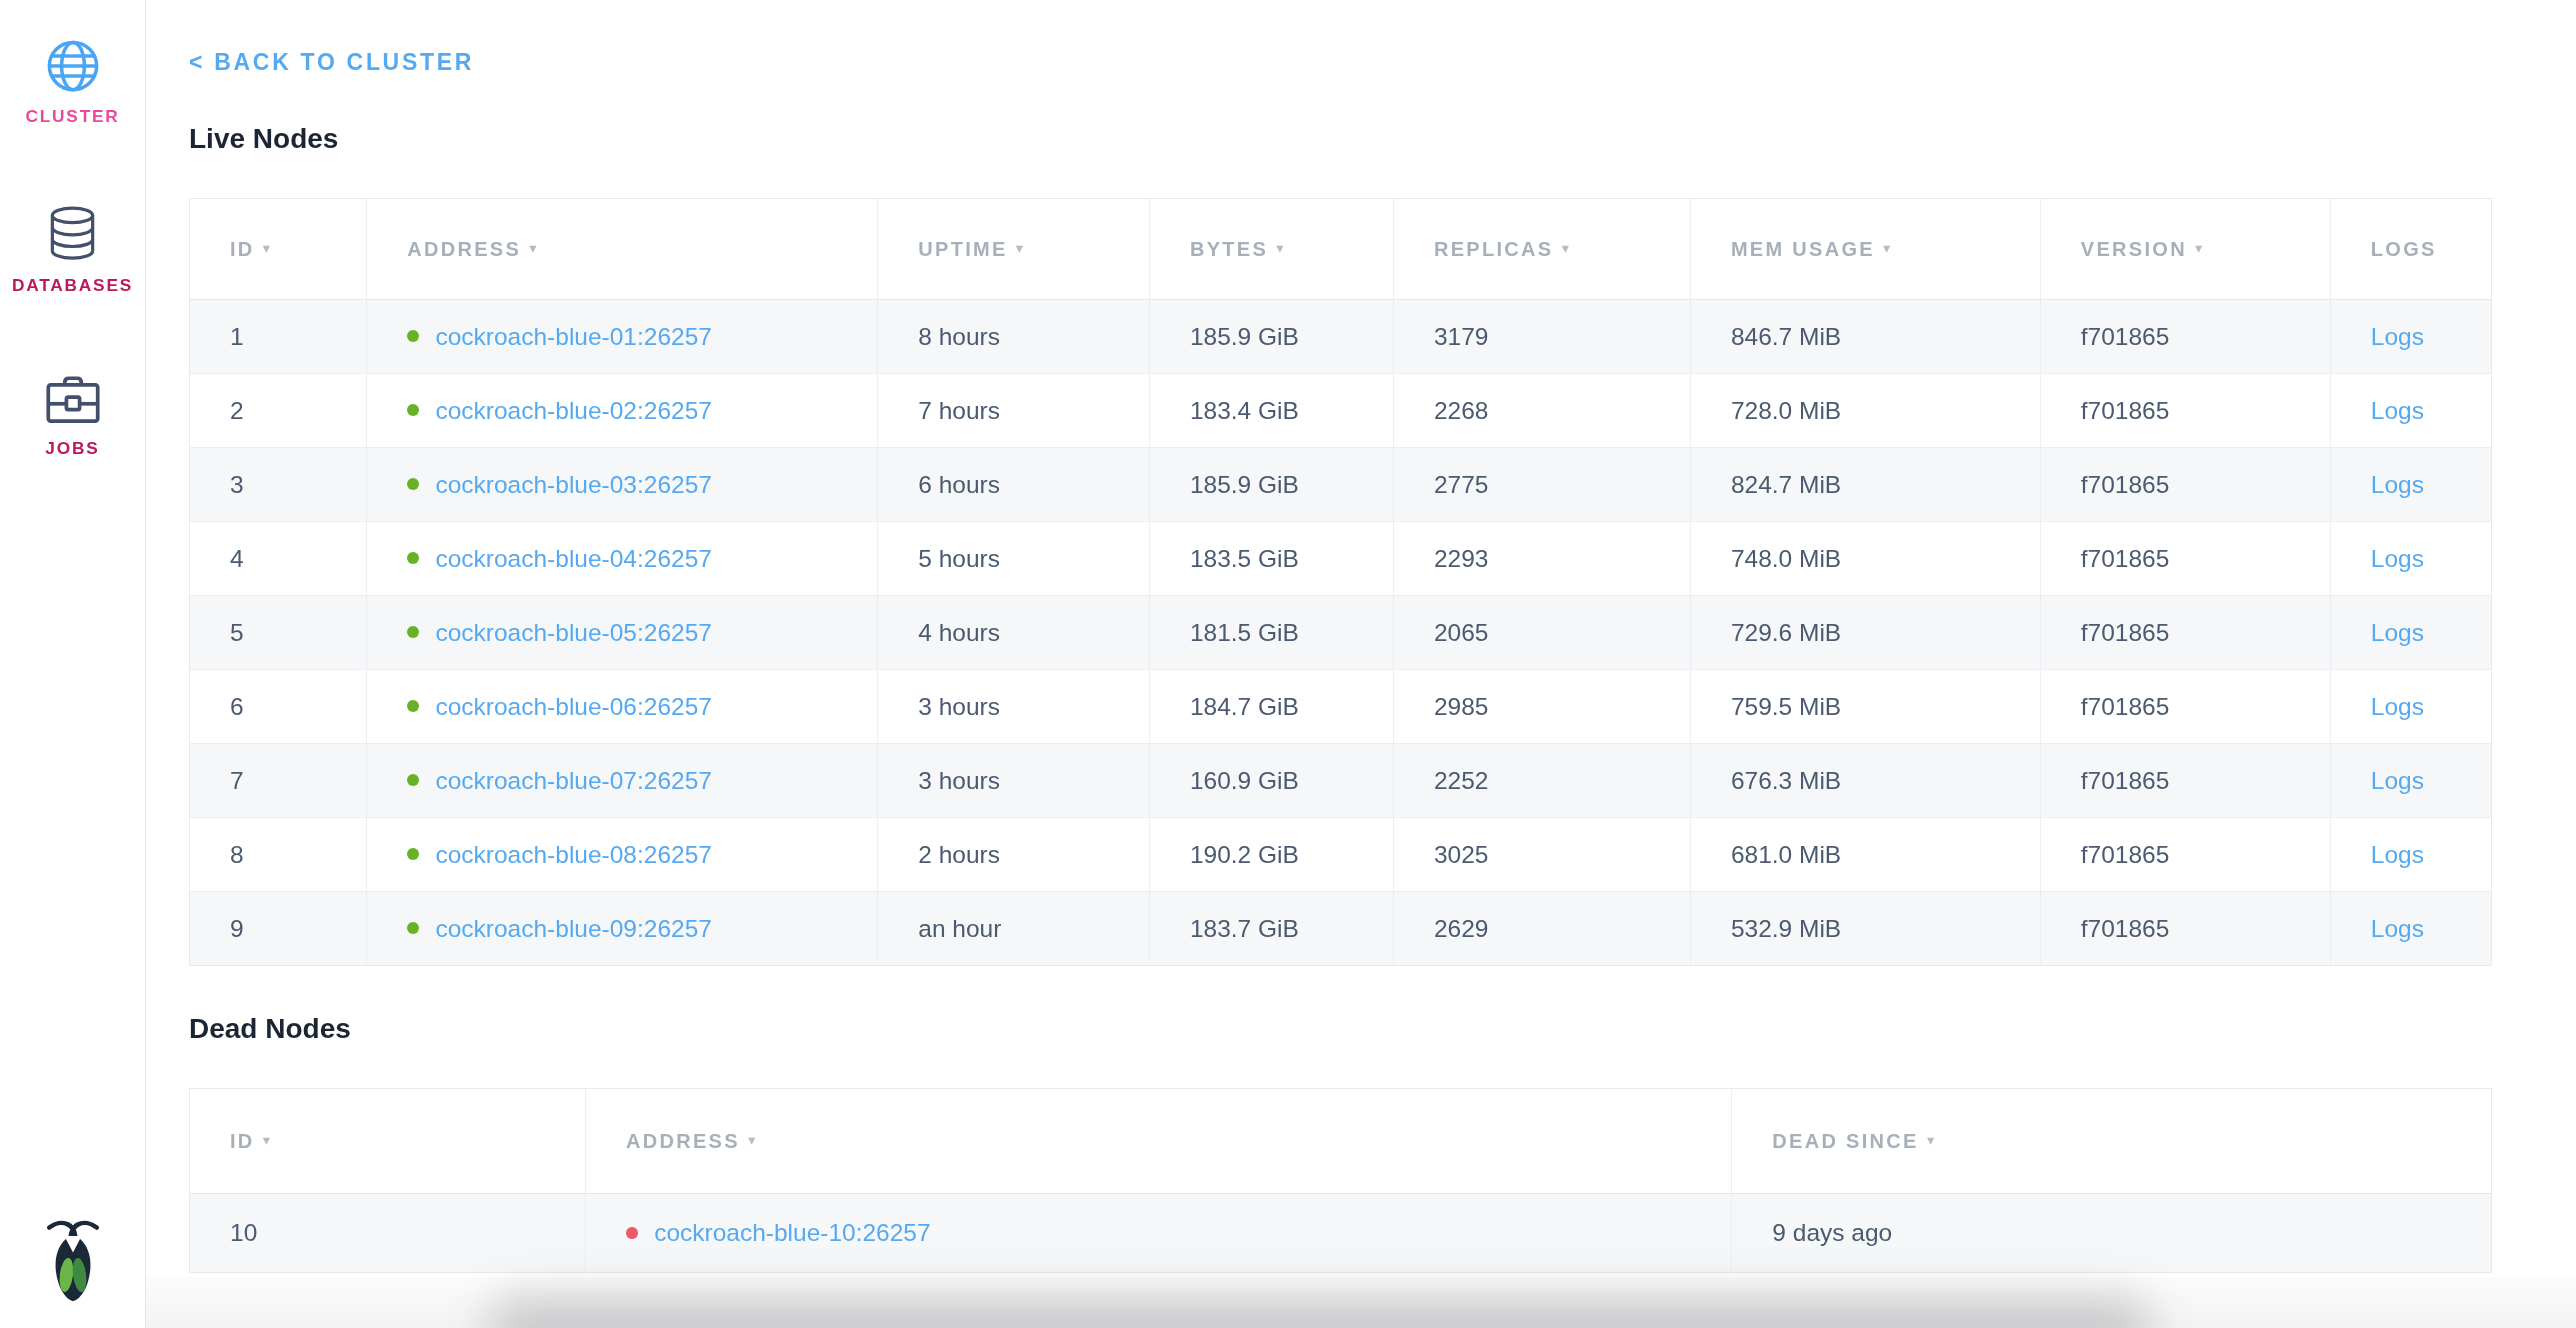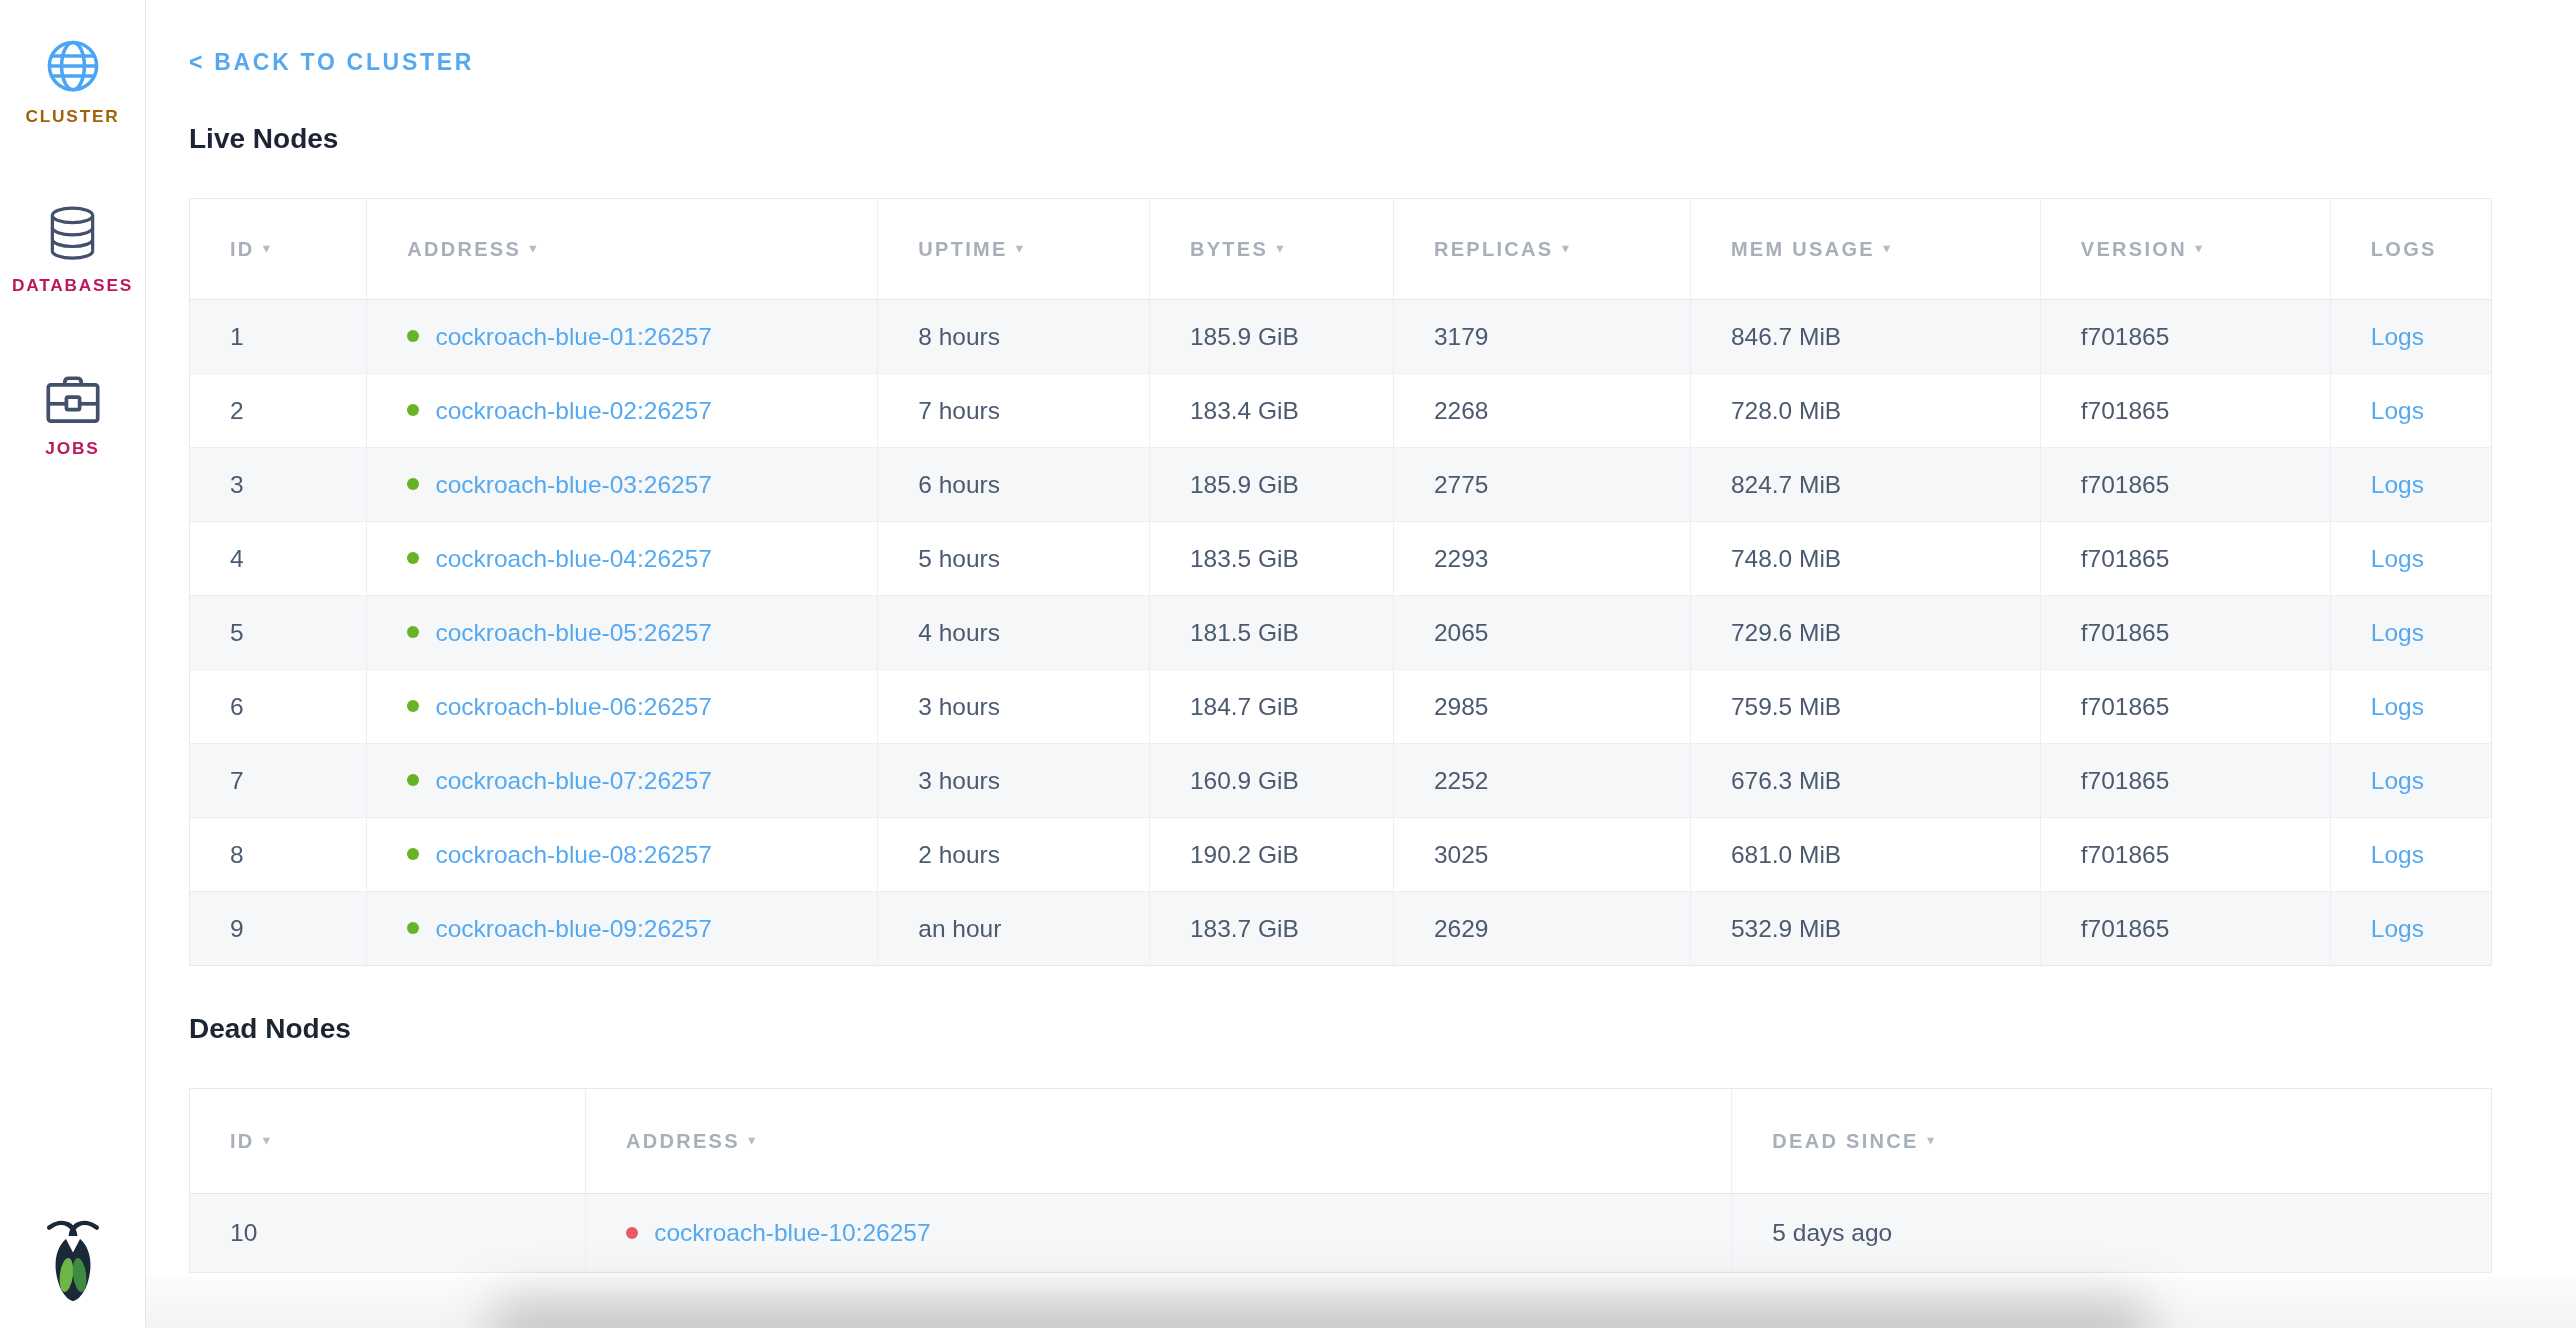--- a/index.html
+++ b/index.html
@@ -13,21 +13,21 @@
     position:fixed;left:0;top:0;width:145px;height:1329px;background:#fff;
     border-right:0.9px solid #e3e6e9;z-index:5;
   }
   .nav-item{display:flex;flex-direction:column;align-items:center;cursor:pointer;}
   .nav-item.first{margin-top:38px;}
   .nav-item{margin-top:78px;}
   .nav-label{
     margin-top:11.8px;font-size:17.3px;font-weight:700;letter-spacing:1.8px;
     color:#be185d;
   }
-  .nav-item.active .nav-label{color:#a16207;}
+  .nav-item.active .nav-label{color:#ec4899;}
   .logo{position:absolute;bottom:22px;left:50%;transform:translateX(-50%);}
   
   .content{margin-left:145px;padding:49px 32px 0 44px;}
   .back-link{
     display:inline-block;color:#55a9f1;font-size:23px;font-weight:700;
     letter-spacing:2.7px;line-height:27px;text-decoration:none;cursor:pointer;
   }
   .section-title{
     font-size:28px;font-weight:600;color:#1c2533;margin:42px 0 0 0;line-height:42px;
   }
@@ -252,21 +252,21 @@
           <tr>
             <th><span class="th-label">ID</span><span class="sort-arrow">▾</span></th>
             <th><span class="th-label">ADDRESS</span><span class="sort-arrow">▾</span></th>
             <th><span class="th-label">DEAD SINCE</span><span class="sort-arrow">▾</span></th>
           </tr>
         </thead>
         <tbody>
           <tr>
             <td>10</td>
             <td><span class="dot dot-dead"></span><a class="cell-link">cockroach-blue-10:26257</a></td>
-            <td>5 days ago</td>
+            <td>9 days ago</td>
           </tr>
         </tbody>
       </table>
   </main>
 
   <div class="bottom-shade"></div>
 </div>
 
 
 </body></html>

